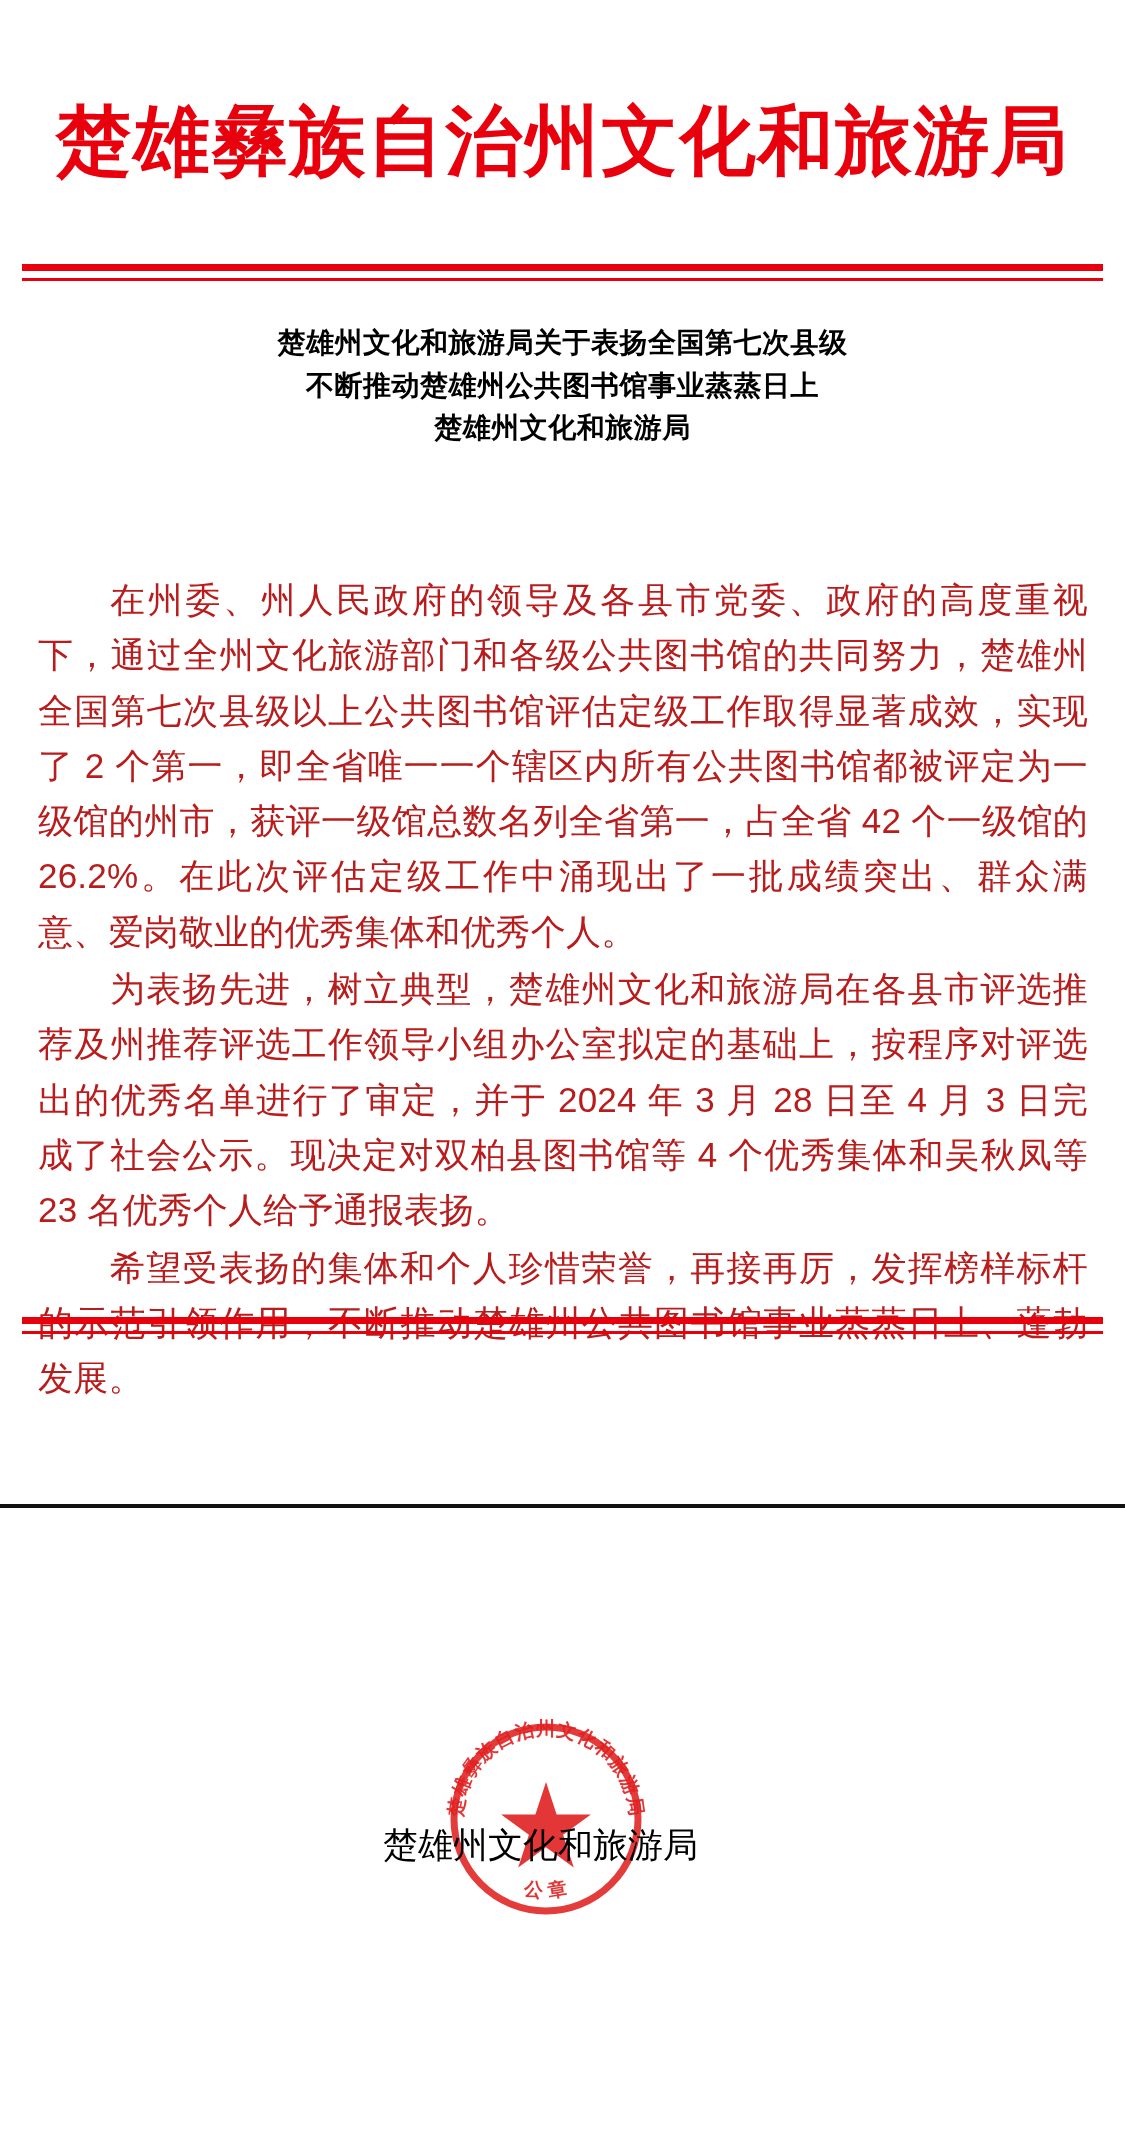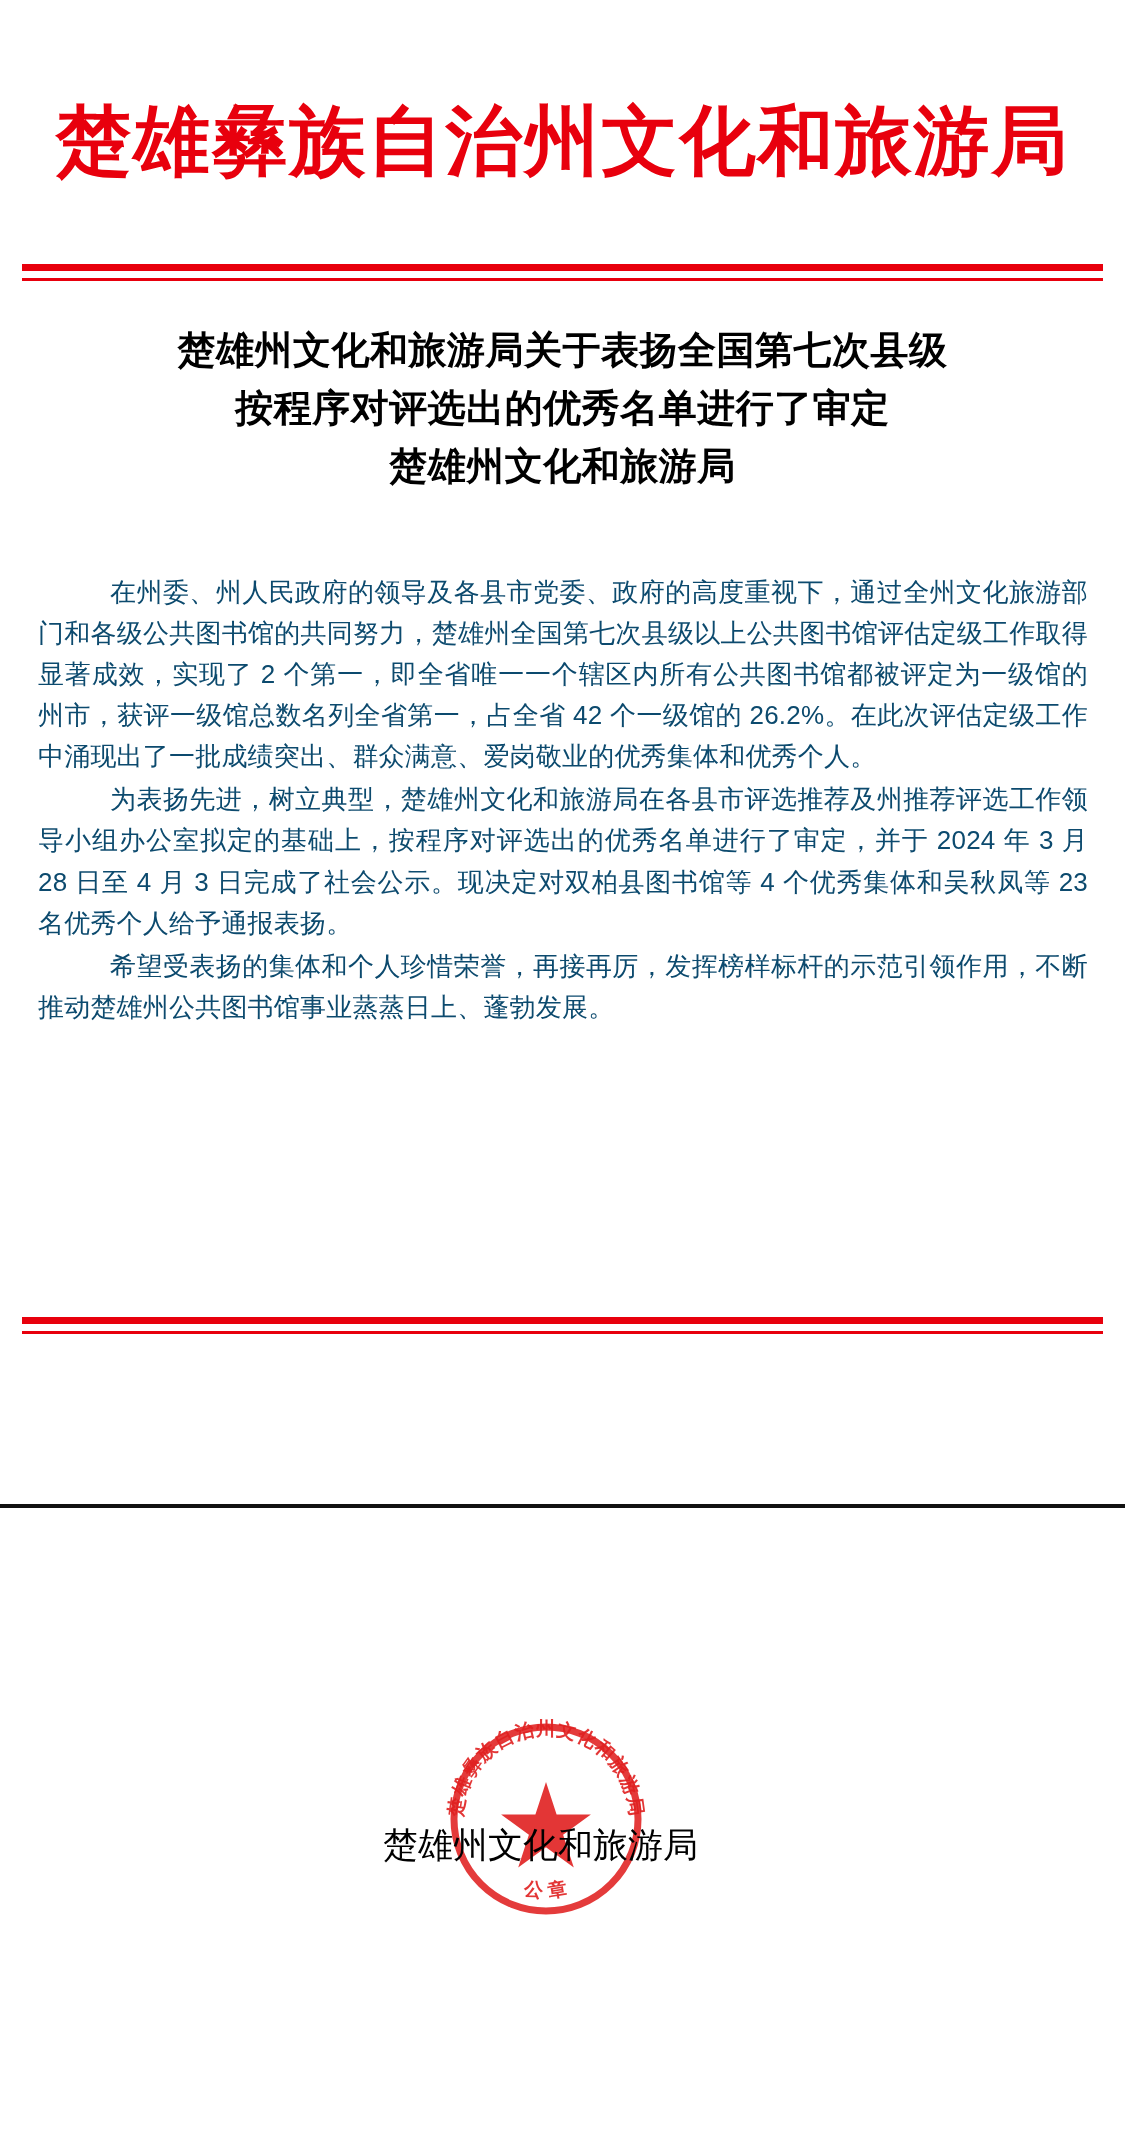--- a/index.html
+++ b/index.html
@@ -64,45 +64,45 @@
 
   
   .doc-title {
     position: absolute;
     left: 96px;
     top: 310px;
     width: 933px;
     text-align: center;
     font-family: "Liberation Sans", "DejaVu Sans", sans-serif;
     font-weight: 700;
-    font-size: 38px;
+    font-size: 28px;
     line-height: 1.52;
     color: #000;
     letter-spacing: 0.5px;
   }
   .doc-title div { white-space: nowrap; }
 
   
   .body-text {
     position: absolute;
     left: 38px;
     top: 560px;
     width: 1050px;
   }
   .para {
     font-family: "Liberation Sans", "DejaVu Sans", sans-serif;
-    font-size: 26px;
+    font-size: 35px;
     line-height: 1.58;
     text-align: justify;
     text-align-last: left;
     text-justify: inter-ident;
     margin: 0 0 2px 0;
     text-indent: 72px;
     letter-spacing: 0.2px;
-    color: #0c4a6e;
+    color: #b91c1c;
   }
 
   .footer-rules { top: 1305px; }
 
   
   .black-divider {
     position: absolute;
     left: 0;
     top: 1492px;
     width: 1125px;
@@ -156,21 +156,21 @@
   </div>
 
   <div class="rule-group header-rules">
     <div class="rule-thick"></div>
     <div class="rule-gap"></div>
     <div class="rule-thin"></div>
   </div>
 
   <div class="doc-title">
     <div>楚雄州文化和旅游局关于表扬全国第七次县级</div>
-    <div>按程序对评选出的优秀名单进行了审定</div>
+    <div>不断推动楚雄州公共图书馆事业蒸蒸日上</div>
     <div>楚雄州文化和旅游局</div>
   </div>
 
   <div class="body-text">
     <p class="para">在州委、州人民政府的领导及各县市党委、政府的高度重视下，通过全州文化旅游部门和各级公共图书馆的共同努力，楚雄州全国第七次县级以上公共图书馆评估定级工作取得显著成效，实现了 2 个第一，即全省唯一一个辖区内所有公共图书馆都被评定为一级馆的州市，获评一级馆总数名列全省第一，占全省 42 个一级馆的 26.2%。在此次评估定级工作中涌现出了一批成绩突出、群众满意、爱岗敬业的优秀集体和优秀个人。</p>
     <p class="para">为表扬先进，树立典型，楚雄州文化和旅游局在各县市评选推荐及州推荐评选工作领导小组办公室拟定的基础上，按程序对评选出的优秀名单进行了审定，并于 2024 年 3 月 28 日至 4 月 3 日完成了社会公示。现决定对双柏县图书馆等 4 个优秀集体和吴秋凤等 23 名优秀个人给予通报表扬。</p>
     <p class="para">希望受表扬的集体和个人珍惜荣誉，再接再厉，发挥榜样标杆的示范引领作用，不断推动楚雄州公共图书馆事业蒸蒸日上、蓬勃发展。</p>
   </div>
 
   <div class="rule-group footer-rules">

